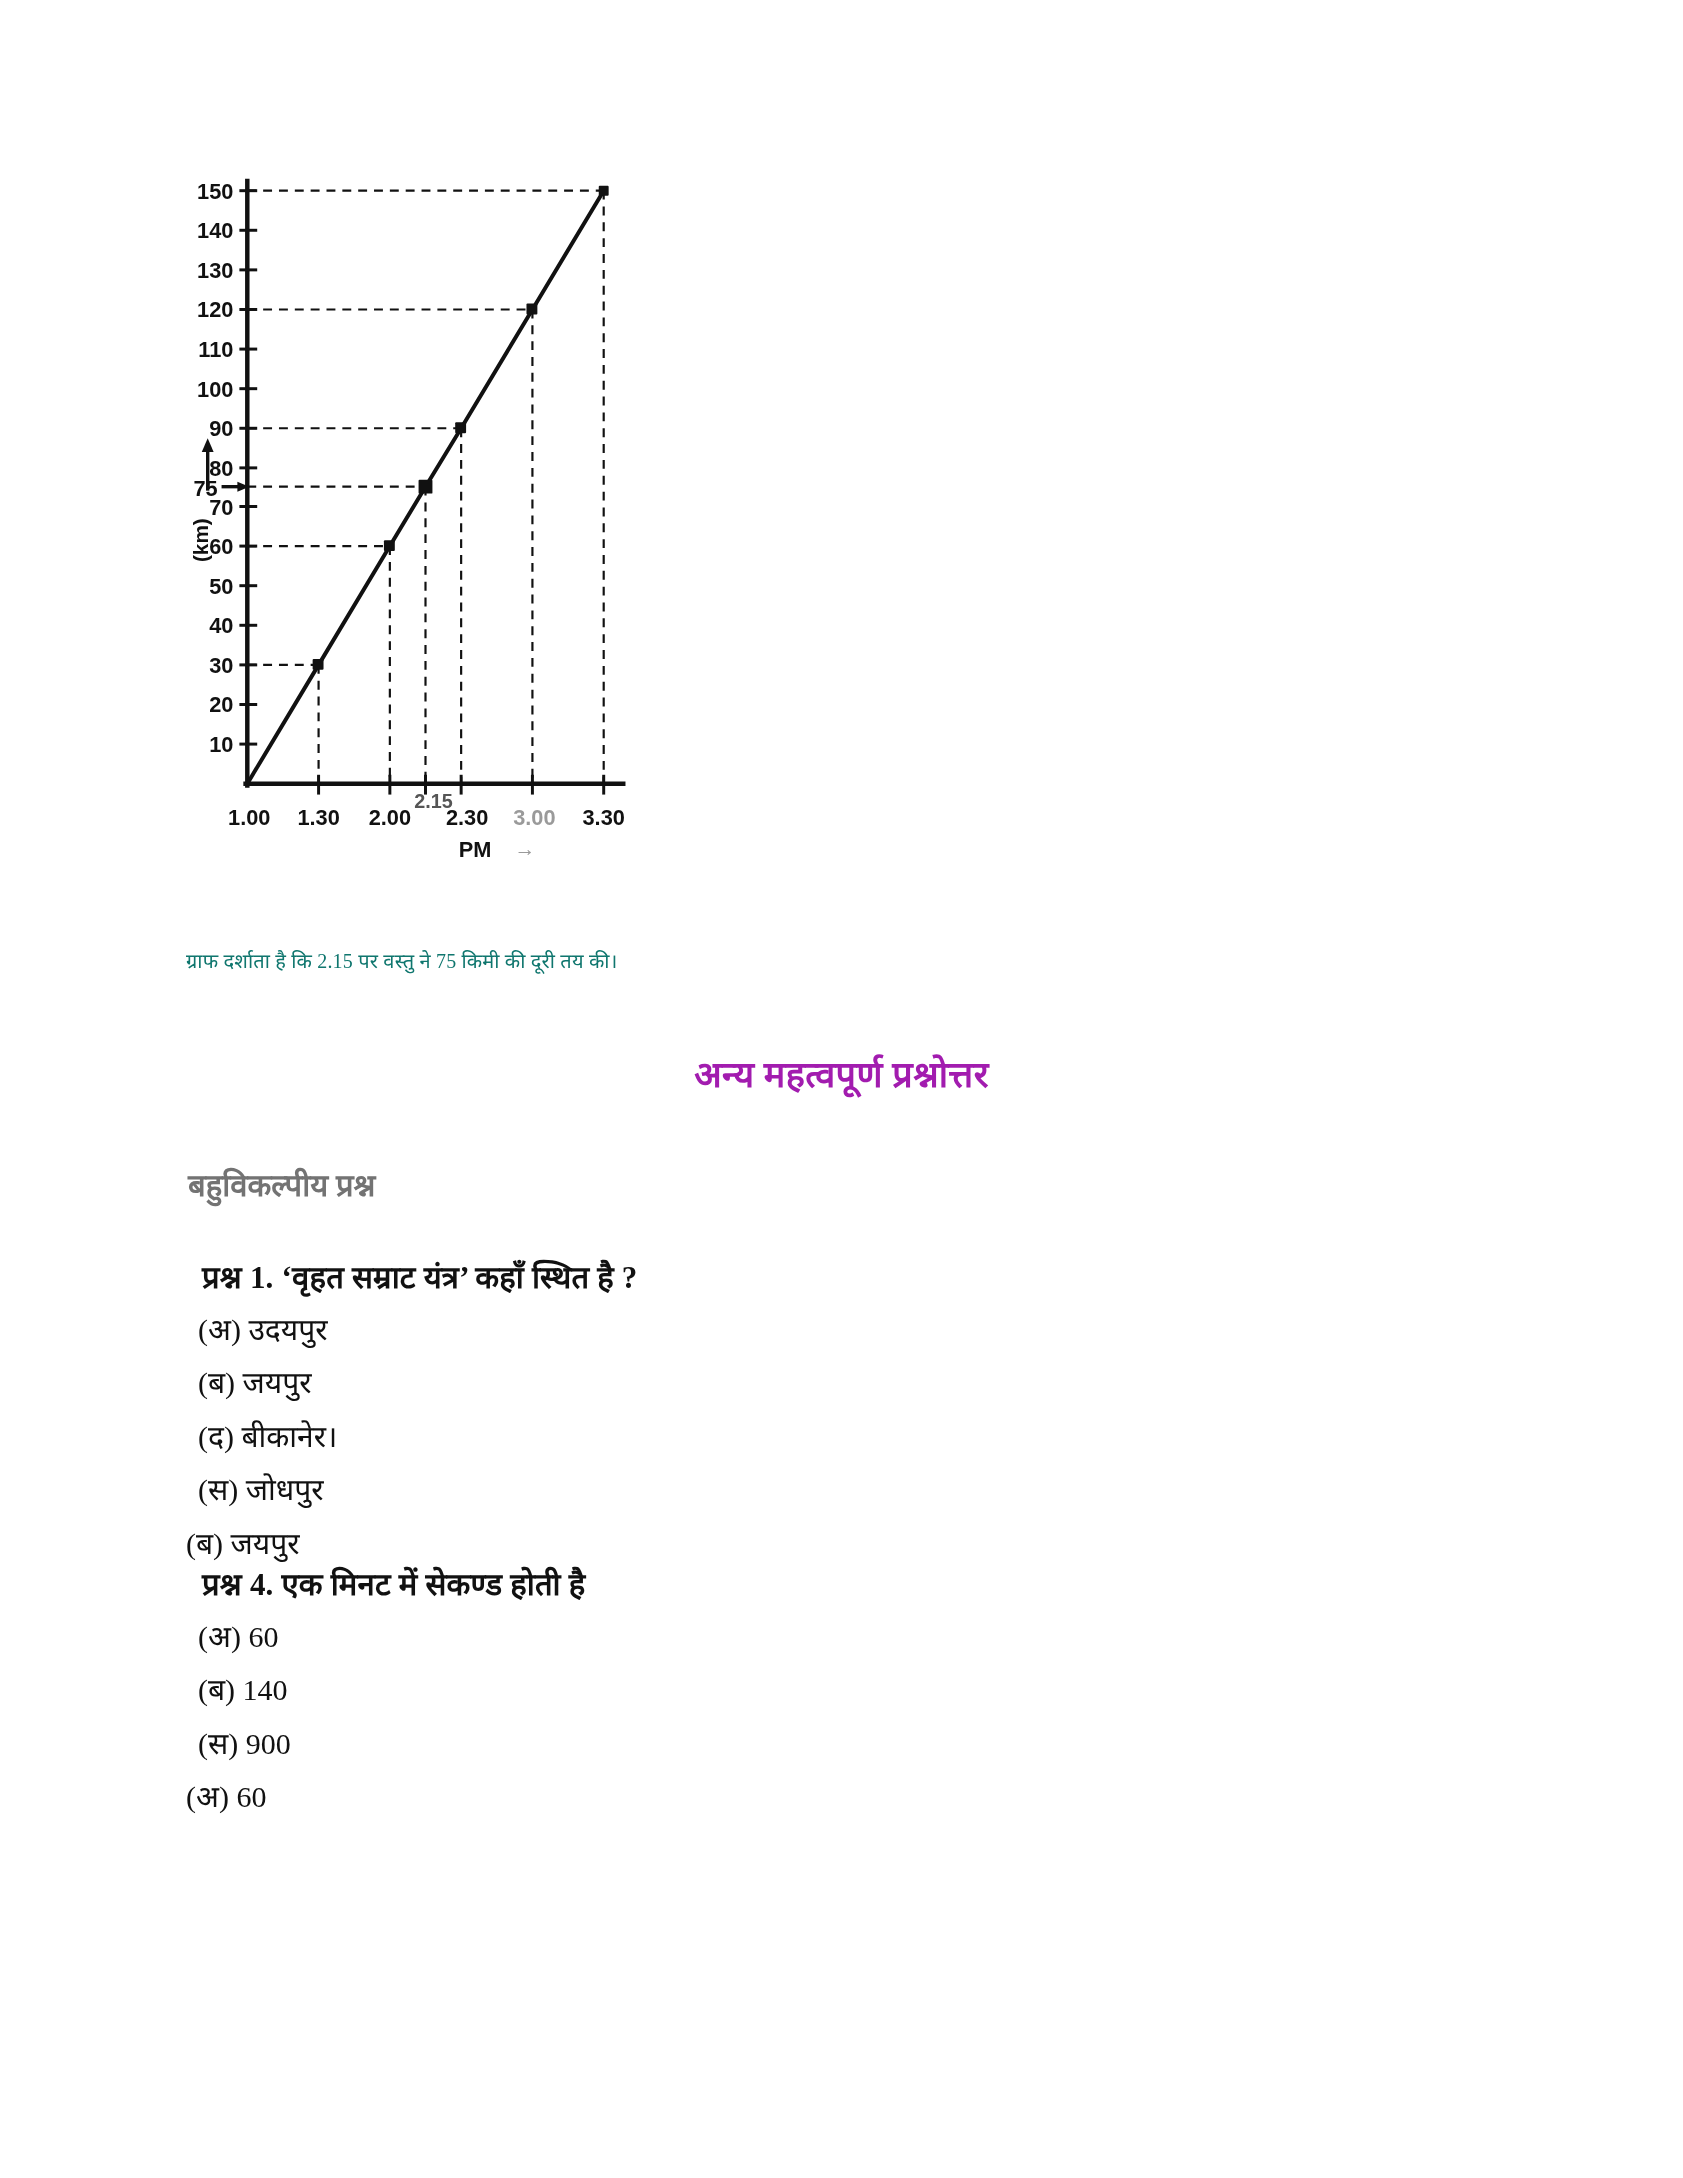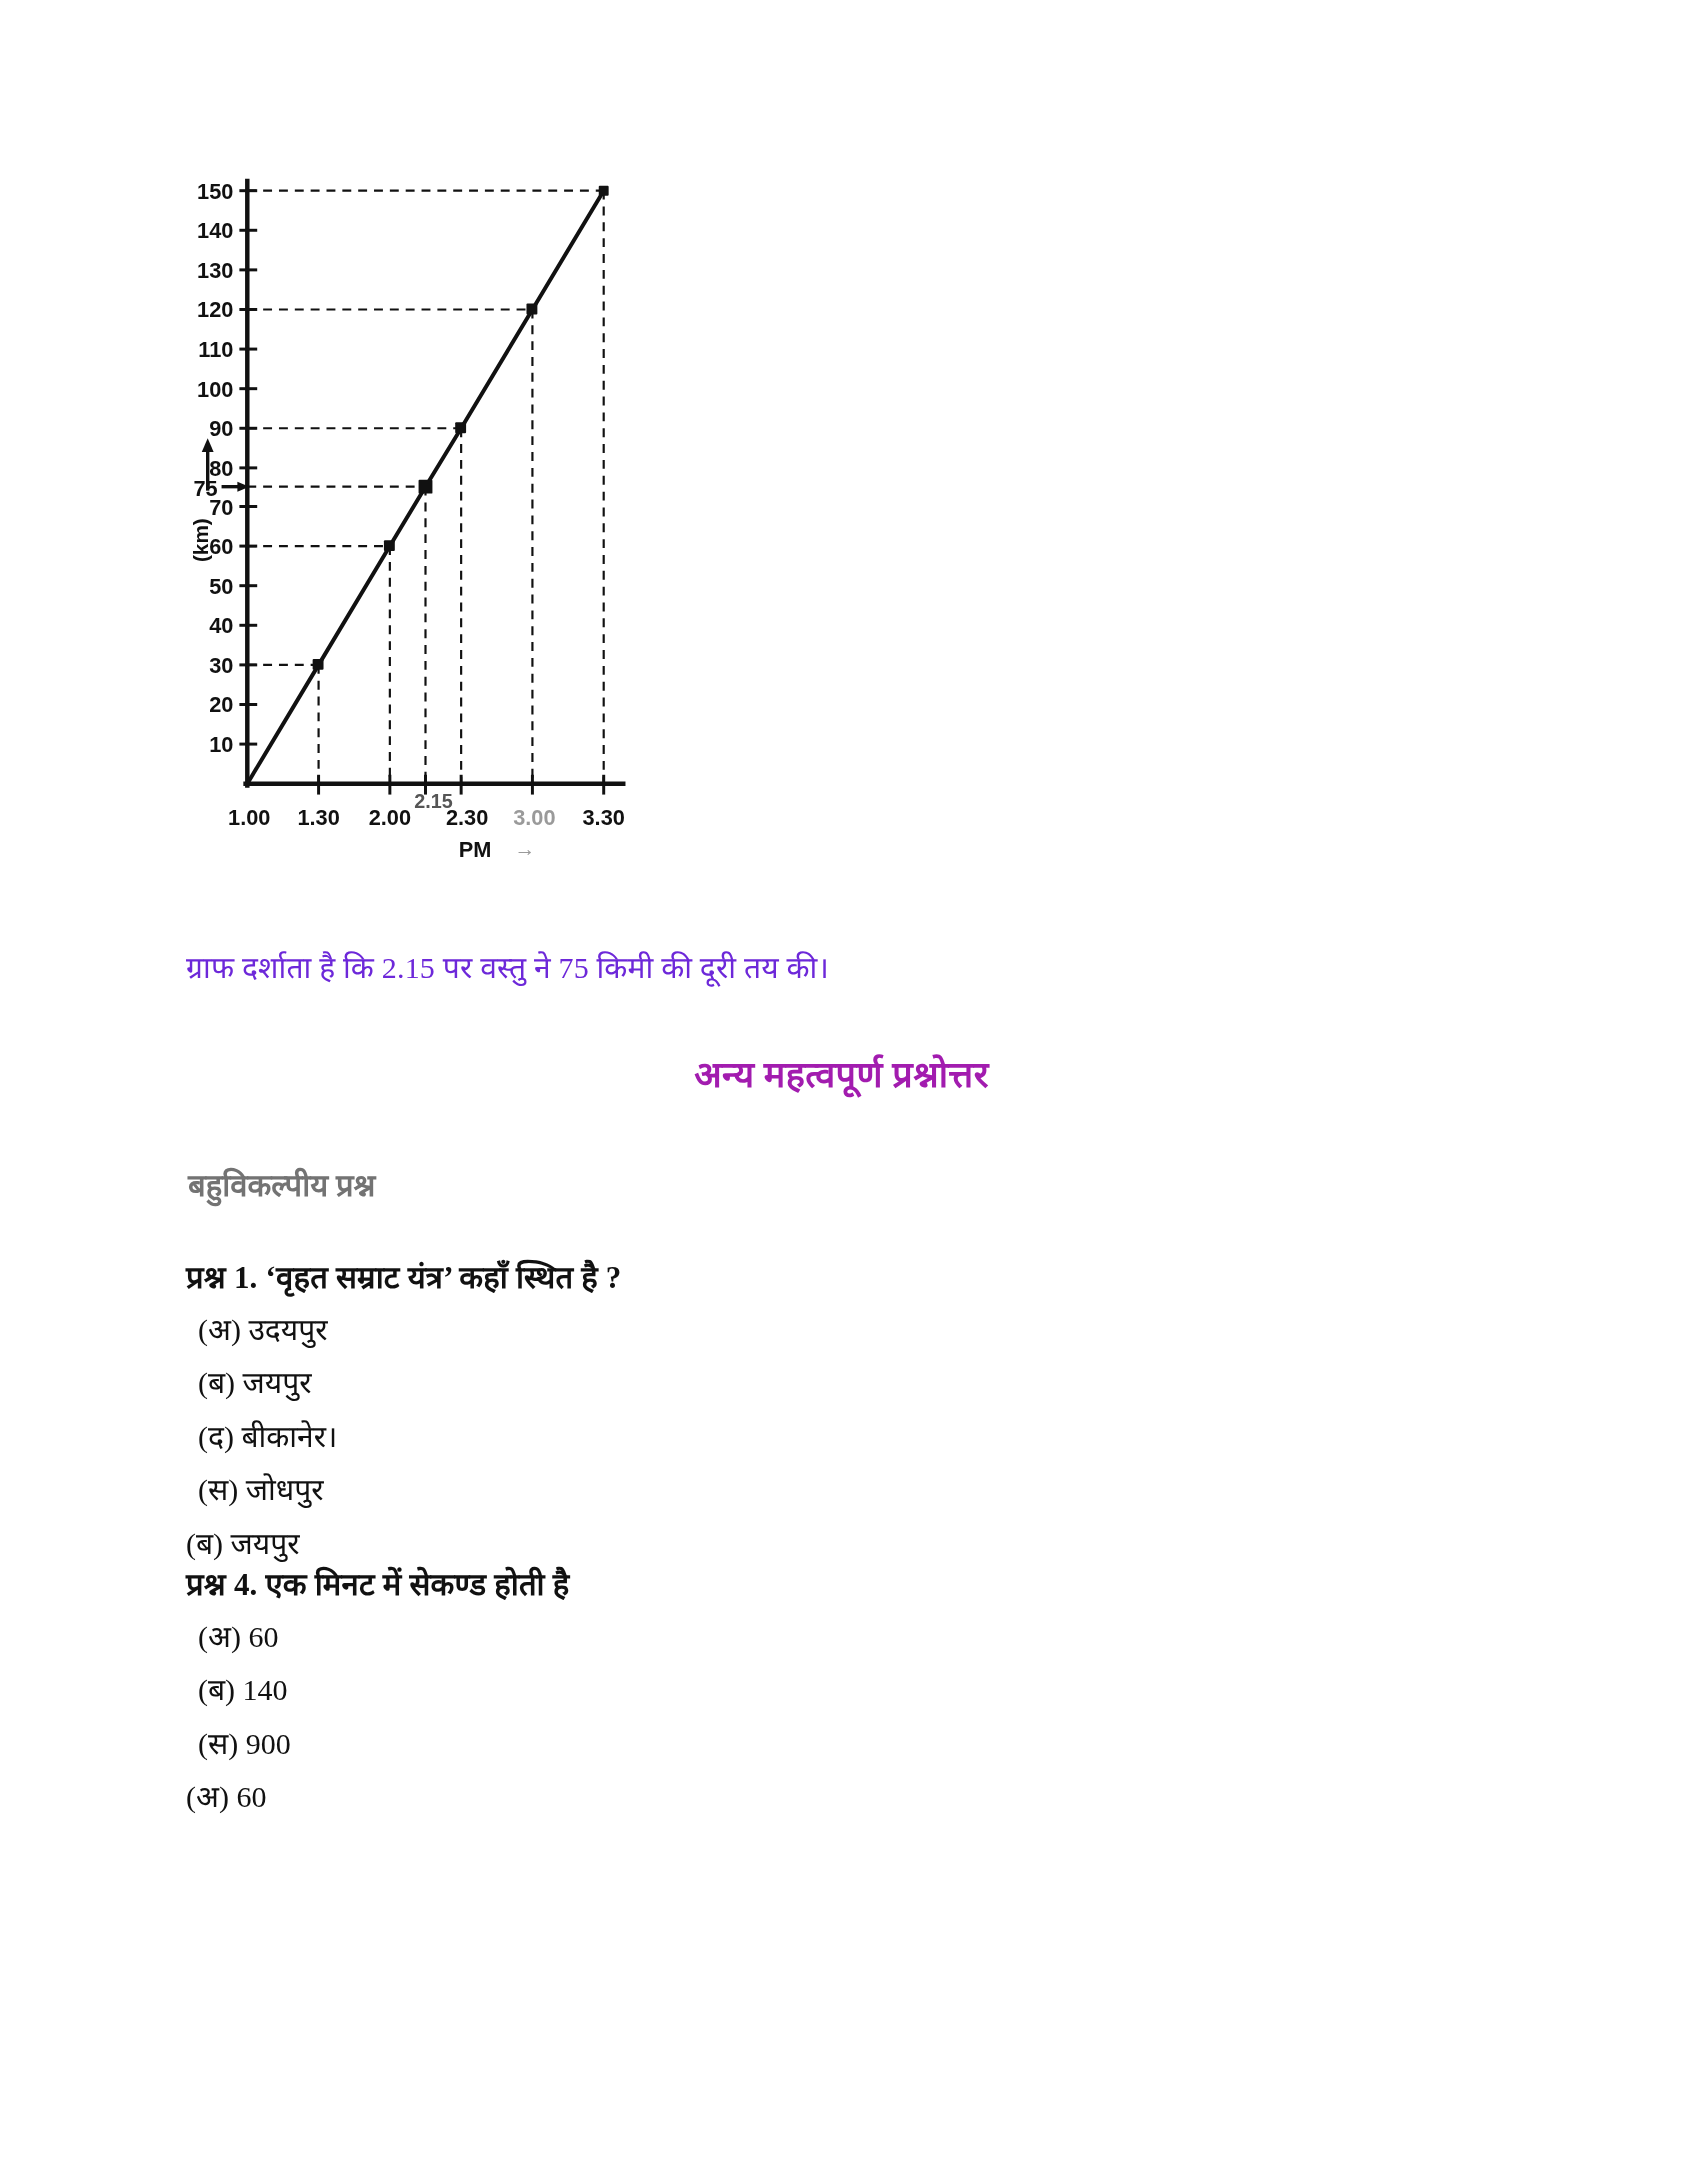--- a/index.html
+++ b/index.html
@@ -32,23 +32,23 @@
     height: 812px;
   }
   .chart-svg { display: block; }
 
   
   .caption {
     position: absolute;
     left: 186px;
     top: 948px;
     font-family: "Liberation Serif", serif;
-    font-size: 30px;
+    font-size: 20px;
     line-height: 1.35;
-    color: #6d28d9;
+    color: #0f766e;
     letter-spacing: 0.2px;
   }
   .section-title {
     position: absolute;
     left: 0;
     top: 1049px;
     width: 1683px;
     text-align: center;
     font-family: "Liberation Serif", serif;
     font-weight: bold;
@@ -67,21 +67,21 @@
   }
   .qblock { position: absolute; left: 186px; width: 1188px; }
   #q1-block { top: 1255px; }
   #q2-block { top: 1562px; }
 
   .q-title {
     font-family: "Liberation Serif", serif;
     font-weight: bold;
     font-size: 31px;
     color: #111;
-    margin: 0 0 6px 0;
+    margin: 0 0 6px 16px;
     letter-spacing: 0.2px;
   }
   .opt {
     font-family: "Liberation Serif", serif;
     font-size: 30px;
     color: #111;
     margin: 12px;
     line-height: 1.38;
   }
   .opt-answer {

